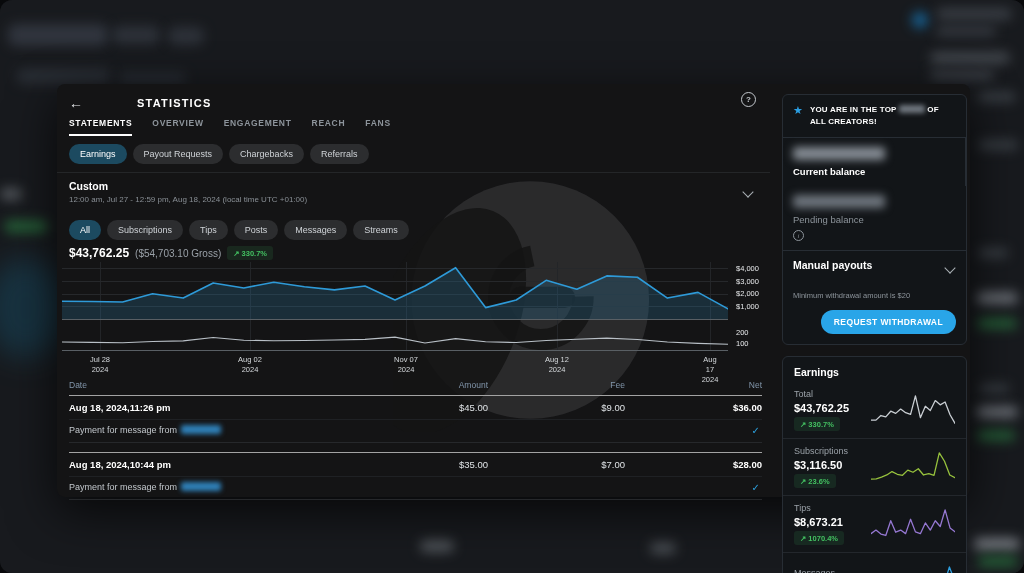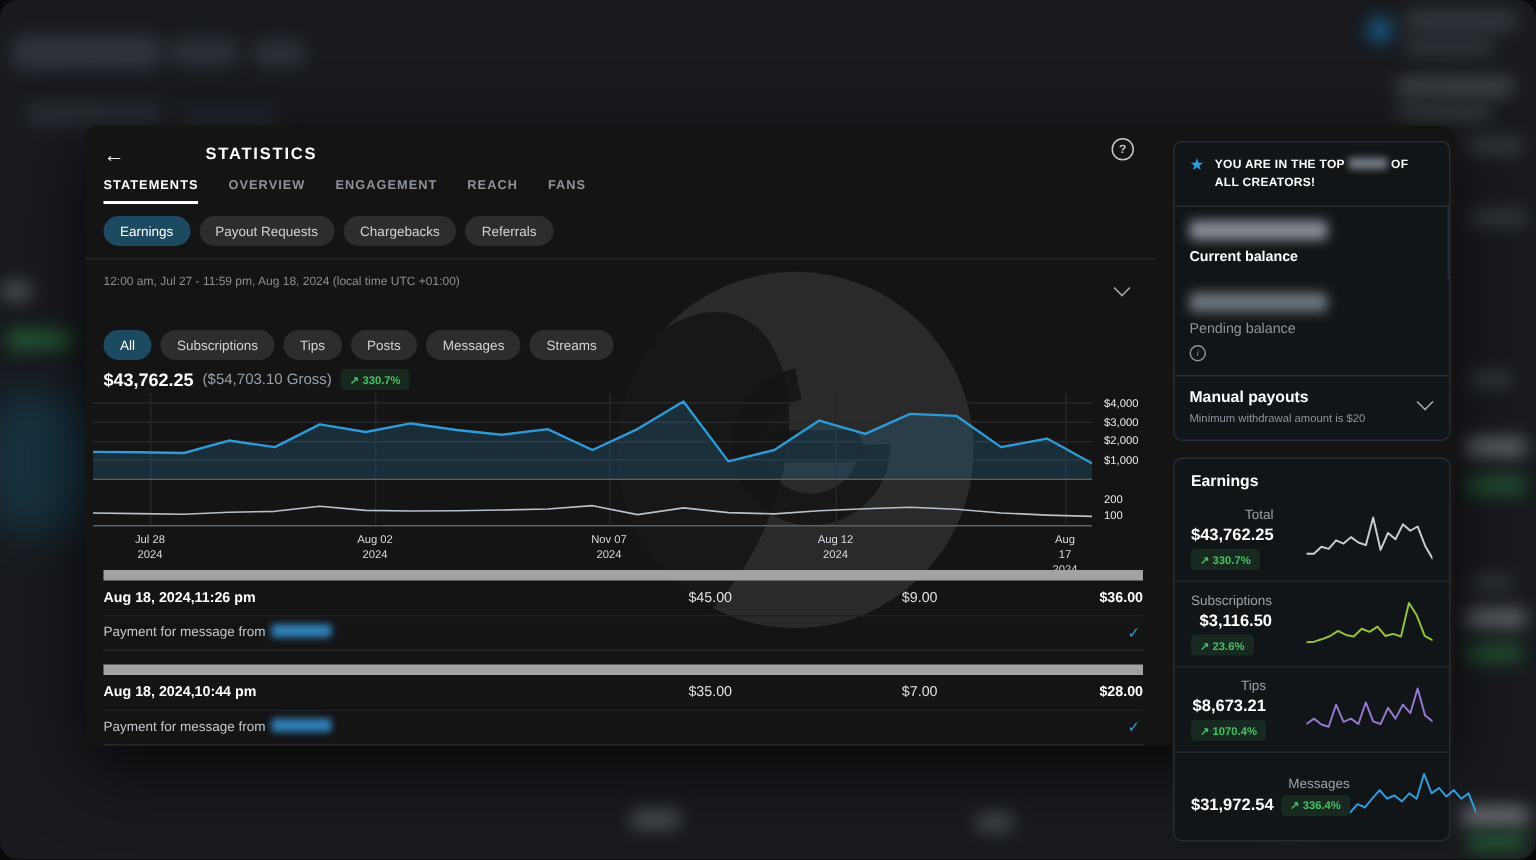--- a/index.html
+++ b/index.html
@@ -61,21 +61,21 @@
 
   .watermark{position:absolute;left:336px;top:84px;width:264px;height:264px;z-index:1;pointer-events:none;}
 
   
   .table{position:absolute;top:296px;left:12px;width:693px;z-index:2;}
   .thead{display:flex;color:#8296ab;font-size:8.5px;padding-bottom:5px;}
   .c-date{flex:1;text-align:left;}
   .c-amt{width:130px;text-align:right;}
   .c-fee{width:137px;text-align:right;}
   .c-net{width:137px;text-align:right;}
-  .tgroup{border-top:7px solid #a3a3a3;border-bottom:1px solid #26282b;margin-bottom:9px;}
+  .tgroup{border-top:1px solid #a3a3a3;border-bottom:1px solid #26282b;margin-bottom:9px;}
   .trow{display:flex;align-items:center;padding:6px 0;font-size:9.5px;color:#dfe3e6;}
   .trow .c-date{color:#ffffff;font-weight:bold;}
   .trow .c-net{color:#ffffff;font-weight:bold;}
   .tdesc{position:relative;border-top:1px solid #1f2124;padding:5px 0 7px;font-size:9px;color:#c2c7cc;}
   .check{position:absolute;right:2px;top:5px;color:#2da3e0;font-size:10px;}
   .blur-user{display:inline-block;width:40px;height:9px;background:#2f80b8;border-radius:2px;
              filter:blur(2.5px);margin-left:4px;vertical-align:-1px;}
 
   
   .sidebar{position:absolute;left:725px;top:10px;width:185px;}
@@ -89,28 +89,28 @@
   .bal.first{border-right:1px solid #272d34;}
   .blur-amt{display:block;width:92px;height:13px;background:#868d95;border-radius:3px;filter:blur(4px);}
   .bal.pending .blur-amt{background:#6e757d;}
   .bal-label{font-size:9.5px;margin-top:6px;}
   .bal.current .bal-label{color:#ffffff;font-weight:bold;}
   .bal.pending .bal-label{color:#8d949b;}
   .info{width:9px;height:9px;border:1px solid #8d949b;border-radius:50%;color:#8d949b;font-size:6px;
         display:flex;align-items:center;justify-content:center;margin-top:5px;font-style:italic;cursor:pointer;}
   .payouts{position:relative;padding:8px 10px 10px;}
   .pay-title{color:#ffffff;font-size:10.5px;font-weight:bold;}
-  .pay-sub{color:#8d949b;font-size:7.5px;margin-top:3px;}
+  .pay-sub{color:#8d949b;font-size:7.5px;margin-top:20px;}
   .pay-chev{position:absolute;right:12px;top:13px;}
   .btn{display:block;margin:10px 0 0 auto;background:#29a5e8;color:#ffffff;border:none;border-radius:13px;
        font-size:8.5px;font-weight:bold;letter-spacing:0.4px;padding:7px 13px;cursor:pointer;font-family:inherit;}
 
   .earncard{margin-top:11px;padding-bottom:2px;}
   .earn-title{color:#ffffff;font-size:10.5px;font-weight:bold;padding:9px 11px 4px;}
-  .erow{display:flex;justify-content:space-between;align-items:center;padding:6px 11px;min-height:44px;text-align:right;}
+  .erow{display:flex;justify-content:space-between;align-items:center;padding:6px 11px;min-height:44px;}
   .erow + .erow{border-top:1px solid #23272c;}
   .einfo{display:flex;flex-direction:column;gap:3px;}
   .elabel{color:#9aa1a8;font-size:9px;}
   .evalue{color:#ffffff;font-size:11px;font-weight:bold;}
   .ebadge{align-self:flex-start;}
   .vrow{display:flex;align-items:center;gap:5px;}
   .spark{width:84px;height:38px;flex:none;}
 </style>
 </head>
 <body>
@@ -175,21 +175,22 @@
       <div class="pillrow pills1">
         <span class="pill active">Earnings</span>
         <span class="pill">Payout Requests</span>
         <span class="pill">Chargebacks</span>
         <span class="pill">Referrals</span>
       </div>
 
       <div class="div1"></div>
 
       <div class="range">
-        <div class="range-detail">12:00 am, Jul 27 - 11:59 pm, Aug 18, 2024 (local time UTC +01:00)</div>
+        <div class="range-title">Custom</div>
+        <div class="range-detail">12:00 am, Jul 27 - 12:59 pm, Aug 18, 2024 (local time UTC +01:00)</div>
       </div>
       <span class="chev range-chev"></span>
 
       <div class="pillrow pills2">
         <span class="pill active">All</span>
         <span class="pill">Subscriptions</span>
         <span class="pill">Tips</span>
         <span class="pill">Posts</span>
         <span class="pill">Messages</span>
         <span class="pill">Streams</span>
@@ -234,20 +235,26 @@
         <div class="xlabels">
           <span class="xlab" style="left:38px;"><span>Jul 28</span><br><span>2024</span></span>
           <span class="xlab" style="left:188px;"><span>Aug 02</span><br><span>2024</span></span>
           <span class="xlab" style="left:344px;"><span>Nov 07</span><br><span>2024</span></span>
           <span class="xlab" style="left:495px;"><span>Aug 12</span><br><span>2024</span></span>
           <span class="xlab" style="left:648px;"><span>Aug 17</span><br><span>2024</span></span>
         </div>
       </div>
 
       <div class="table">
+        <div class="thead">
+          <span class="c-date">Date</span>
+          <span class="c-amt">Amount</span>
+          <span class="c-fee">Fee</span>
+          <span class="c-net">Net</span>
+        </div>
 
         <div class="tgroup">
           <div class="trow">
             <span class="c-date">Aug 18, 2024,11:26 pm</span>
             <span class="c-amt">$45.00</span>
             <span class="c-fee">$9.00</span>
             <span class="c-net">$36.00</span>
           </div>
           <div class="tdesc">
             <span>Payment for message from</span><span class="blur-user"></span>
@@ -291,20 +298,21 @@
             <div class="bal-label">Pending balance</div>
             <div class="info">
                 <span>i</span>
               </div>
           </div>
         </div>
         <div class="payouts">
           <div class="pay-title">Manual payouts</div>
           <div class="pay-sub">Minimum withdrawal amount is $20</div>
           <span class="chev pay-chev"></span>
+          <button class="btn">REQUEST WITHDRAWAL</button>
         </div>
       </div>
 
       <div class="card earncard">
         <div class="earn-title">Earnings</div>
 
         <div class="erow">
           <div class="einfo">
             <span class="elabel">Total</span>
             <span class="evalue">$43,762.25</span>

